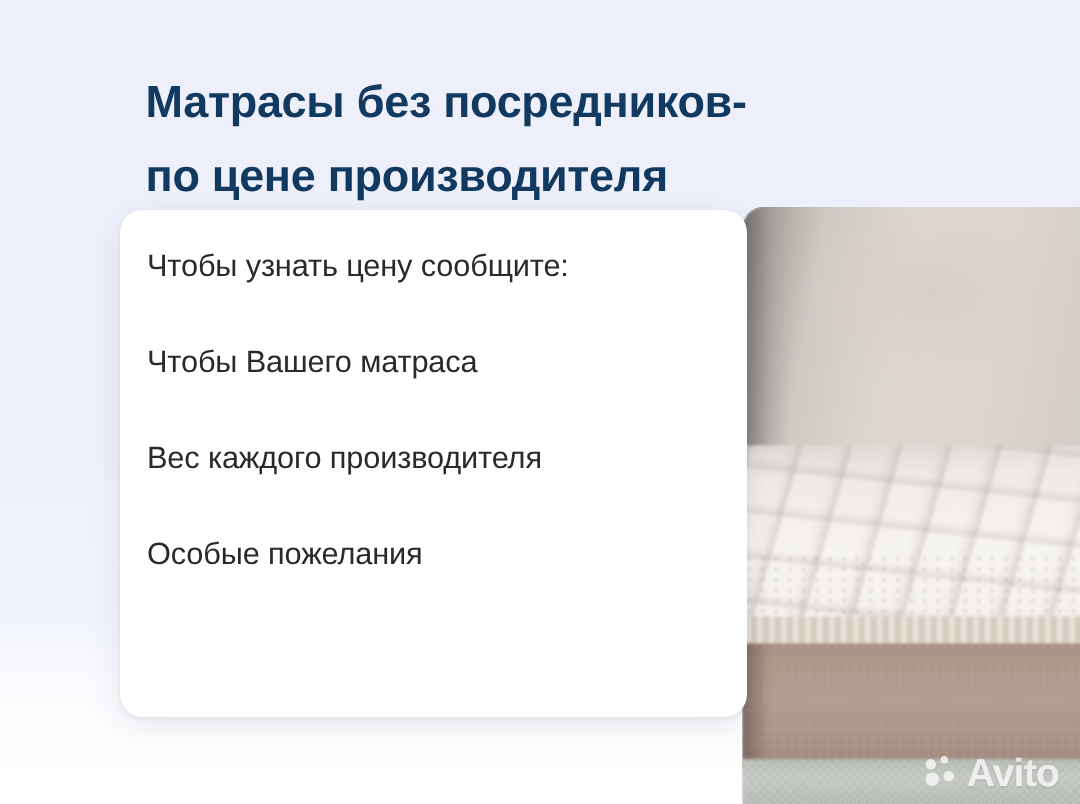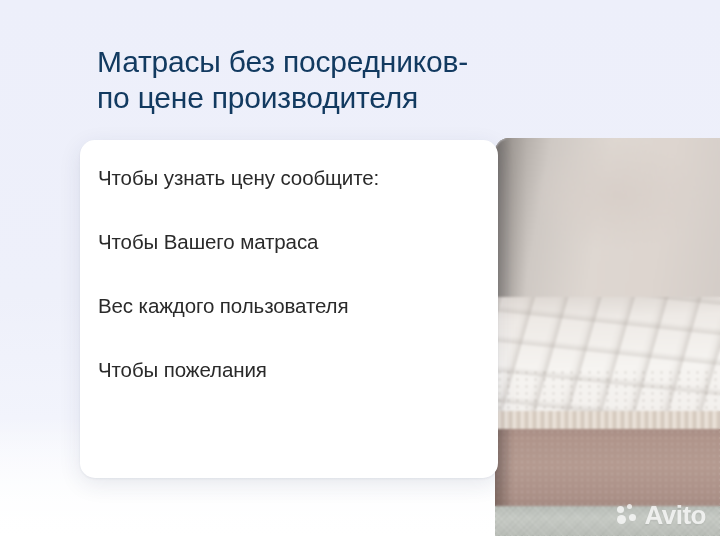--- a/index.html
+++ b/index.html
@@ -43,22 +43,22 @@
   }
 
   
   .headline {
     position: absolute;
     left: 97px;
     top: 44px;
     width: 470px;
     color: #123a60;
     font-size: 30px;
-    line-height: 36px;
-    font-weight: 400;
+    line-height: 49px;
+    font-weight: 700;
     letter-spacing: -0.2px;
     white-space: pre-line;
     z-index: 6;
   }
 
   
   .photo {
     position: absolute;
     left: 495px;
     top: 138px;
@@ -291,18 +291,18 @@
         <i></i>
         <i></i>
     </span>
     <span class="wm-text">Avito</span>
   </div>
 
   <div class="info-card">
     <ul class="info-list">
       <li>Чтобы узнать цену сообщите:</li>
       <li>Чтобы Вашего матраса</li>
-      <li>Вес каждого пользователя</li>
-      <li>Чтобы пожелания</li>
+      <li>Вес каждого производителя</li>
+      <li>Особые пожелания</li>
     </ul>
   </div>
 
 </div>
 
 </body></html>

